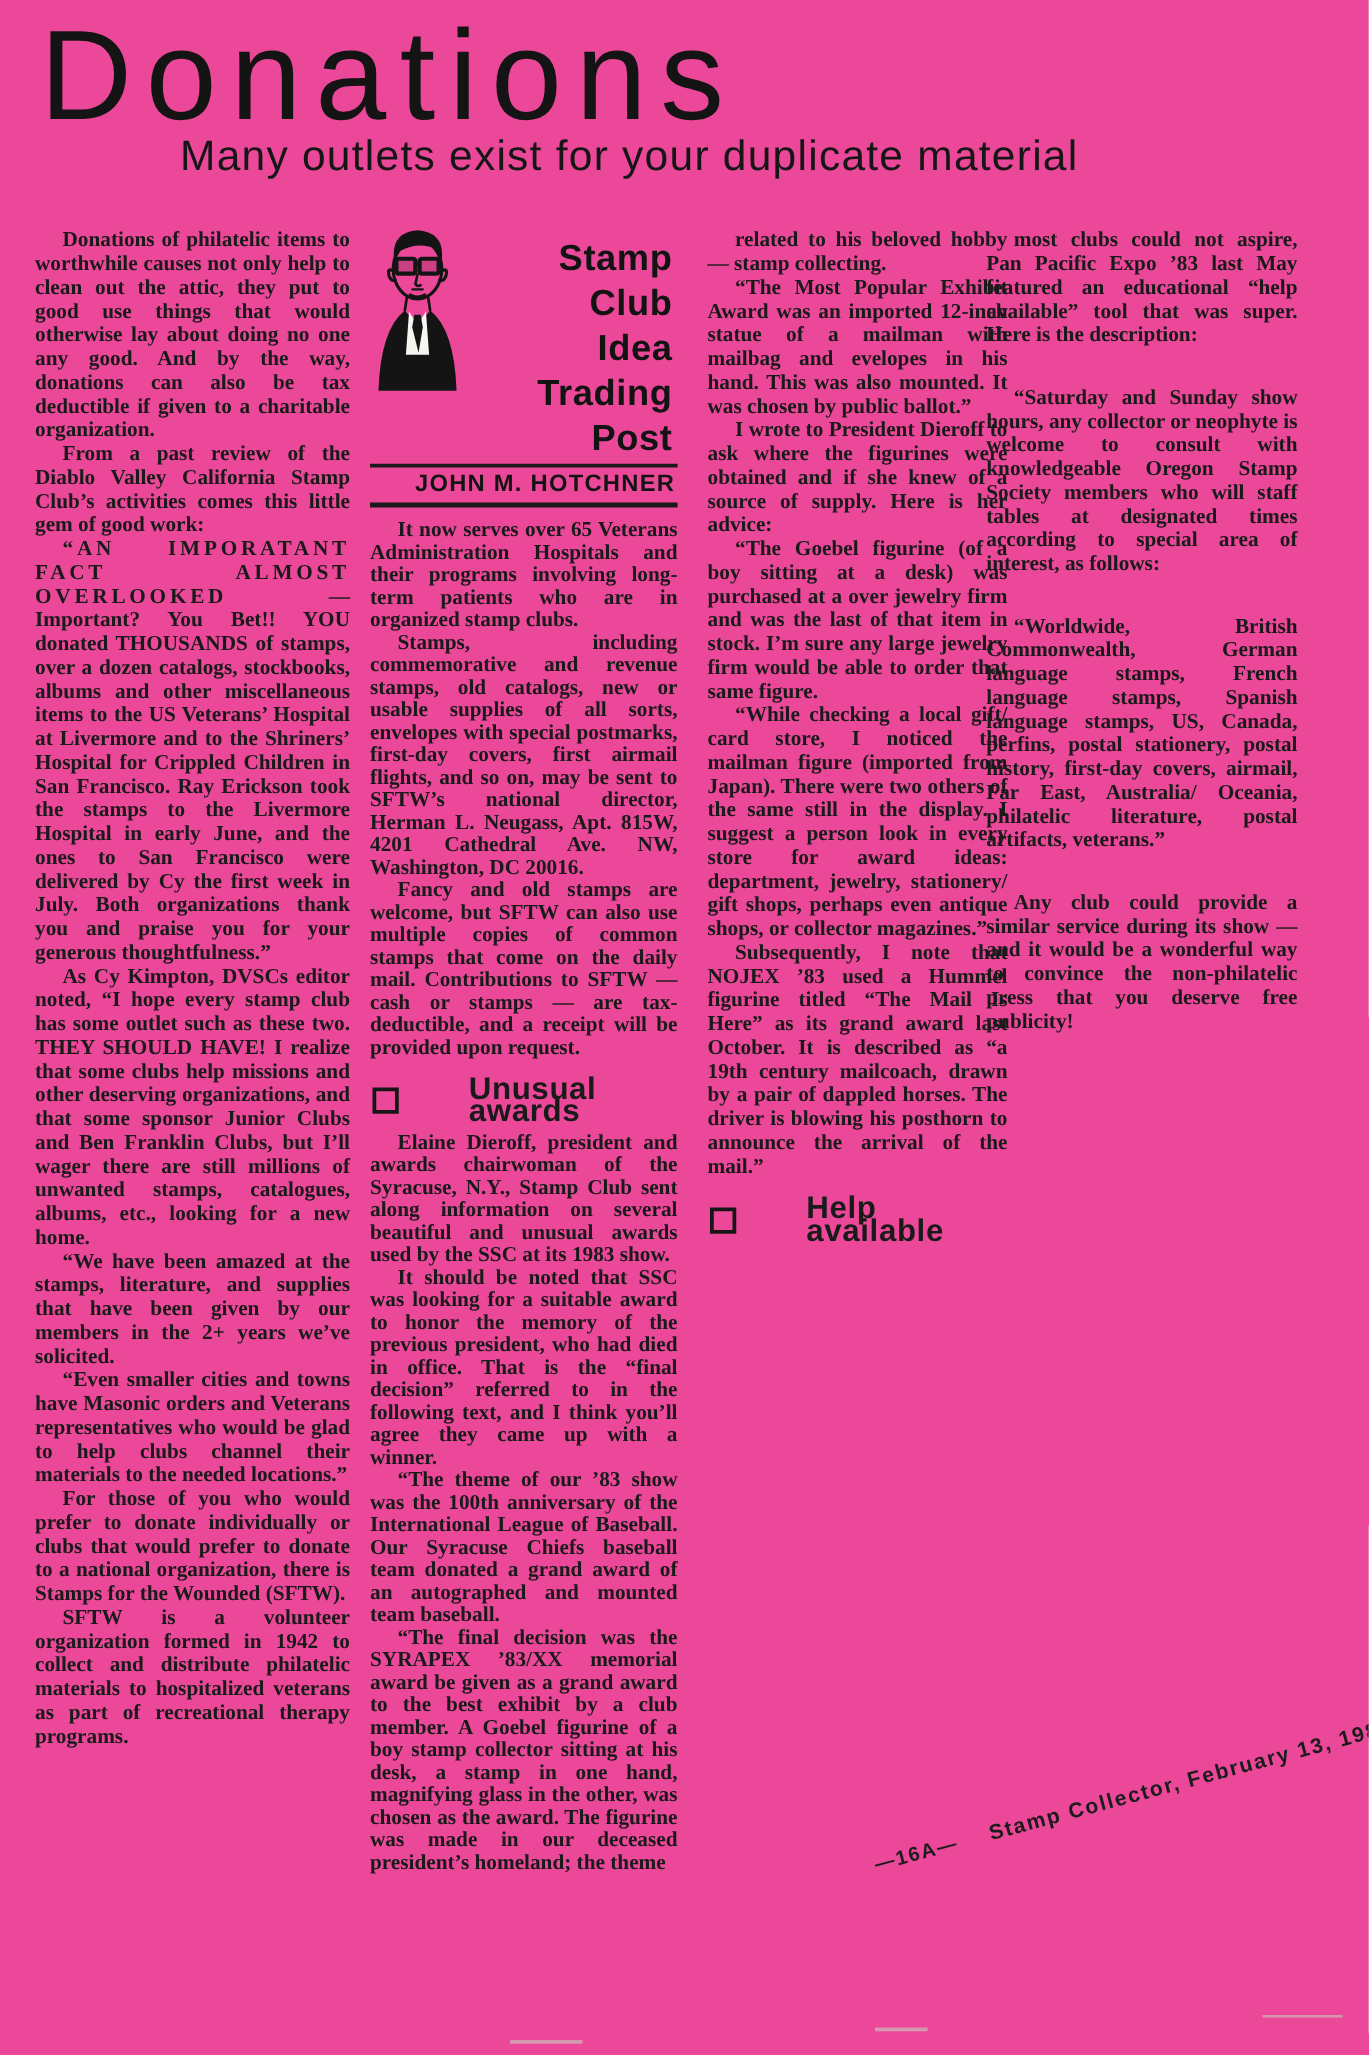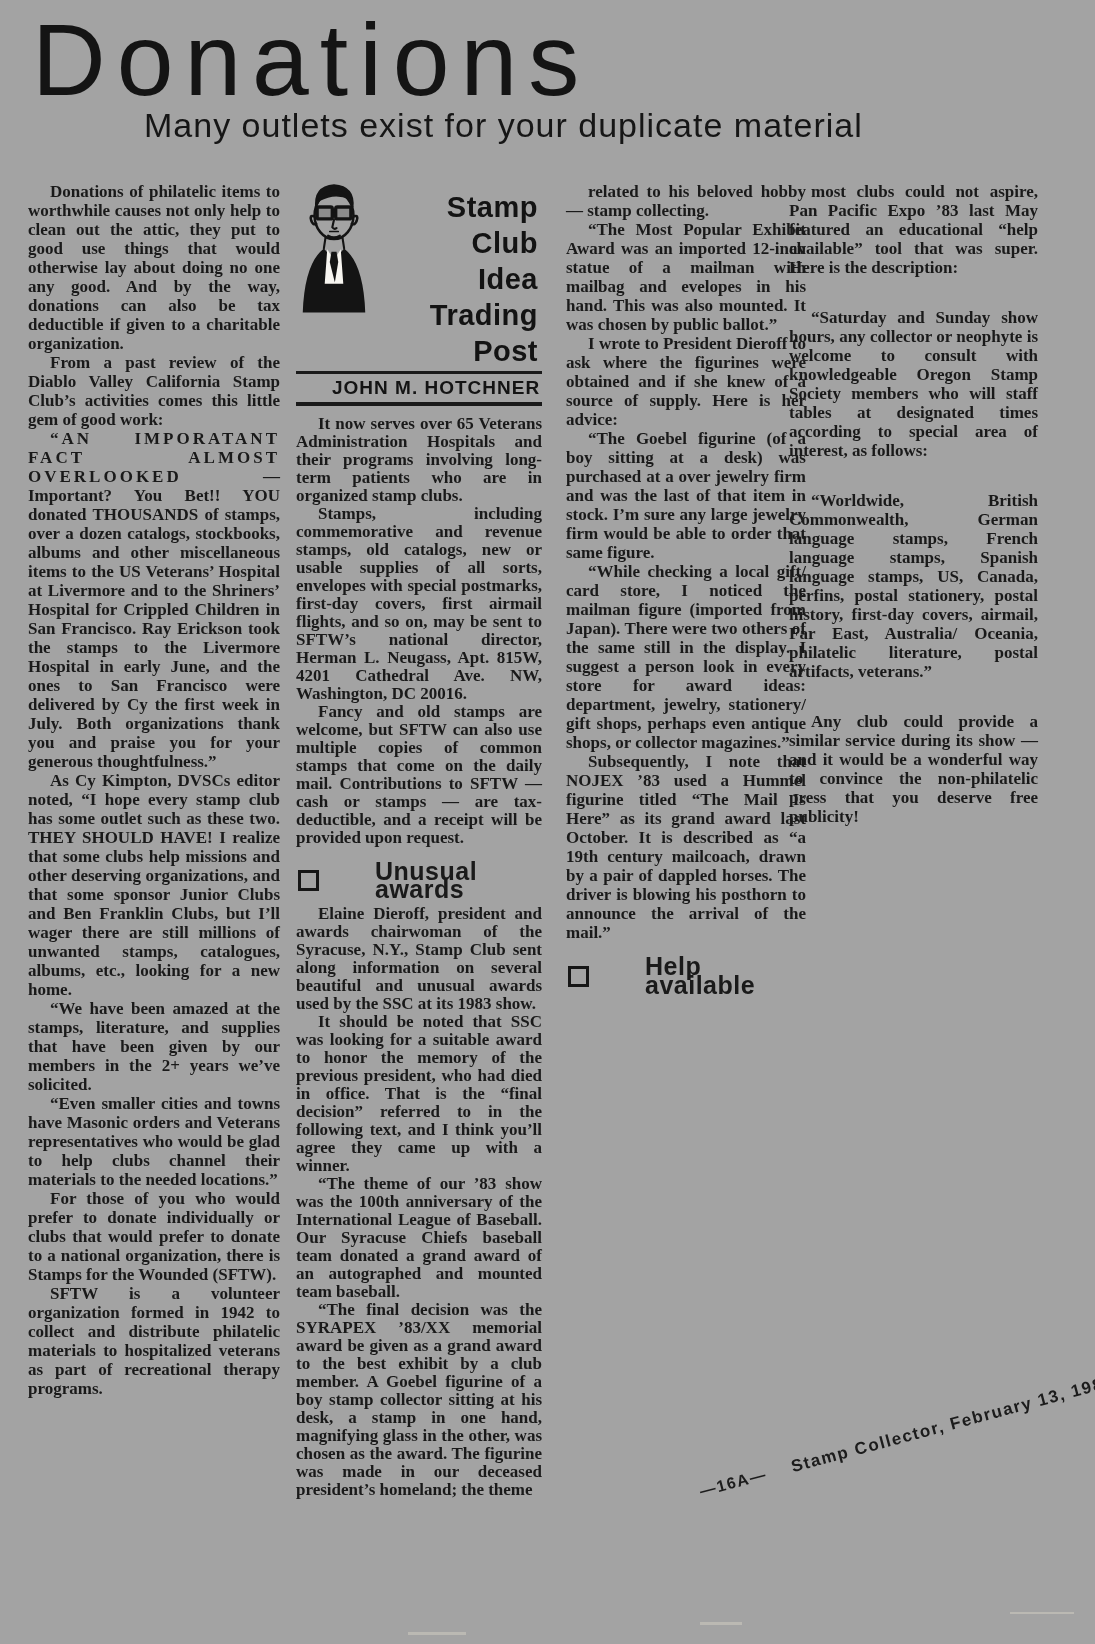--- a/index.html
+++ b/index.html
@@ -1,18 +1,18 @@
 <!DOCTYPE html>
 <html><head>
 <meta charset="utf-8">
 <style>
   html,body { margin:0; padding:0; background:#d9d7d2; }
   .page {
     position:relative; width:1095px; height:1644px;
-    background:#a3a3a3; overflow:hidden;
+    background:#ec4899; overflow:hidden;
     font-family:"Liberation Serif", serif; color:#181818;
   }
   .headline {
     position:absolute; left:32px; top:2px; margin:0;
     font-family:"Liberation Sans", sans-serif;
     font-weight:400; font-size:102px; letter-spacing:11px; color:#141414;
   }
   .subtitle {
     position:absolute; left:144px; top:106px;
     font-family:"Liberation Sans", sans-serif;

